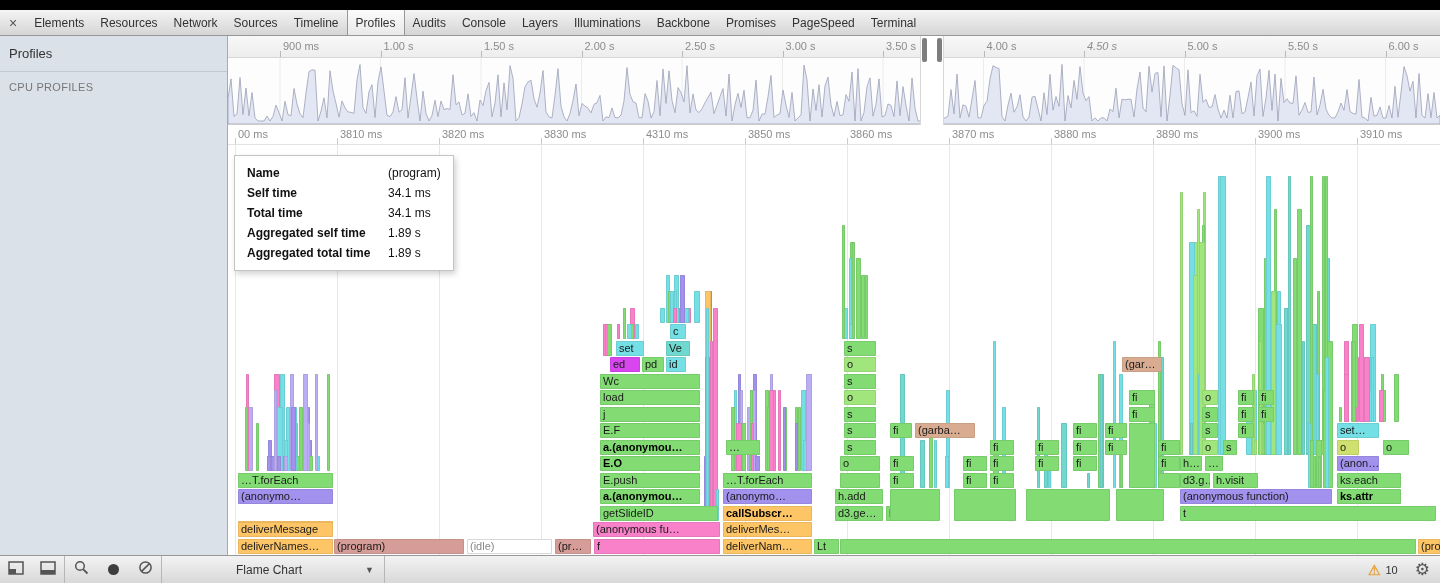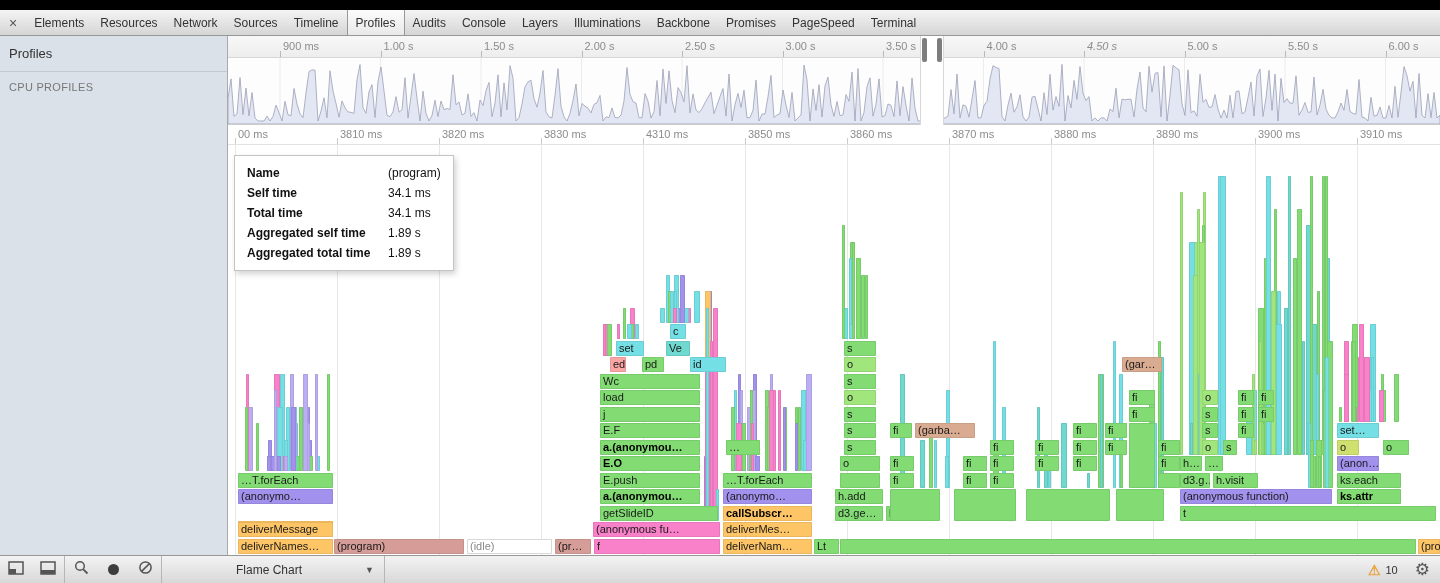--- a/index.html
+++ b/index.html
@@ -435,23 +435,23 @@
       <div class="bar" style="left: 365px; width: 127px; top: 377px; height: 15px; background: rgb(249, 129, 201);">(anonymous fu…</div>
       <div class="bar" style="left: 372px; width: 118px; top: 360.5px; height: 15px; background: rgb(130, 220, 115);">getSlideID</div>
       <div class="bar bold" style="left: 372px; width: 100px; top: 344px; height: 15px; background: rgb(130, 220, 115);">a.(anonymou…</div>
       <div class="bar" style="left: 372px; width: 100px; top: 327.5px; height: 15px; background: rgb(130, 220, 115);">E.push</div>
       <div class="bar bold" style="left: 372px; width: 100px; top: 311px; height: 15px; background: rgb(130, 220, 115);">E.O</div>
       <div class="bar bold" style="left: 372px; width: 100px; top: 294.5px; height: 15px; background: rgb(130, 220, 115);">a.(anonymou…</div>
       <div class="bar" style="left: 372px; width: 100px; top: 278px; height: 15px; background: rgb(130, 220, 115);">E.F</div>
       <div class="bar" style="left: 372px; width: 100px; top: 261.5px; height: 15px; background: rgb(130, 220, 115);">j</div>
       <div class="bar" style="left: 372px; width: 100px; top: 245px; height: 15px; background: rgb(130, 220, 115);">load</div>
       <div class="bar" style="left: 372px; width: 100px; top: 228.5px; height: 15px; background: rgb(130, 220, 115);">Wc</div>
-      <div class="bar" style="left: 382px; width: 16px; top: 212px; height: 15px; background: #fca5a5;">ed</div>
+      <div class="bar" style="left: 382px; width: 30px; top: 212px; height: 15px; background: #d946ef;">ed</div>
       <div class="bar" style="left: 414px; width: 22px; top: 212px; height: 15px; background: rgb(130, 220, 115);">pd</div>
-      <div class="bar" style="left: 438px; width: 36px; top: 212px; height: 15px; background: rgb(116, 223, 228); margin-left: 24px;">id</div>
+      <div class="bar" style="left: 438px; width: 20px; top: 212px; height: 15px; background: rgb(116, 223, 228);">id</div>
       <div class="bar" style="left: 388px; width: 28px; top: 195.5px; height: 15px; background: rgb(116, 223, 228);">set</div>
       <div class="bar" style="left: 438px; width: 24px; top: 195.5px; height: 15px; background: rgb(111, 216, 207);">Ve</div>
       <div class="bar" style="left: 442px; width: 16px; top: 179px; height: 15px; background: rgb(116, 223, 228);">c</div>
       <div class="bar" style="left: 495px; width: 89px; top: 327.5px; height: 15px; background: rgb(130, 220, 115);">…T.forEach</div>
       <div class="bar" style="left: 495px; width: 89px; top: 344px; height: 15px; background: rgb(162, 146, 238);">(anonymo…</div>
       <div class="bar bold" style="left: 495px; width: 89px; top: 360.5px; height: 15px; background: rgb(253, 197, 102);">callSubscr…</div>
       <div class="bar" style="left: 495px; width: 89px; top: 377px; height: 15px; background: rgb(253, 197, 102);">deliverMes…</div>
       <div class="bar" style="left: 498px; width: 34px; top: 294.5px; height: 15px; background: rgb(130, 220, 115);">…</div>
       <div class="bar" style="left: 607px; width: 48px; top: 360.5px; height: 15px; background: rgb(130, 220, 115);">d3.ge…</div>
       <div class="bar" style="left: 658px; width: 48px; top: 360.5px; height: 15px; background: rgb(130, 220, 115);">h.visit</div>

